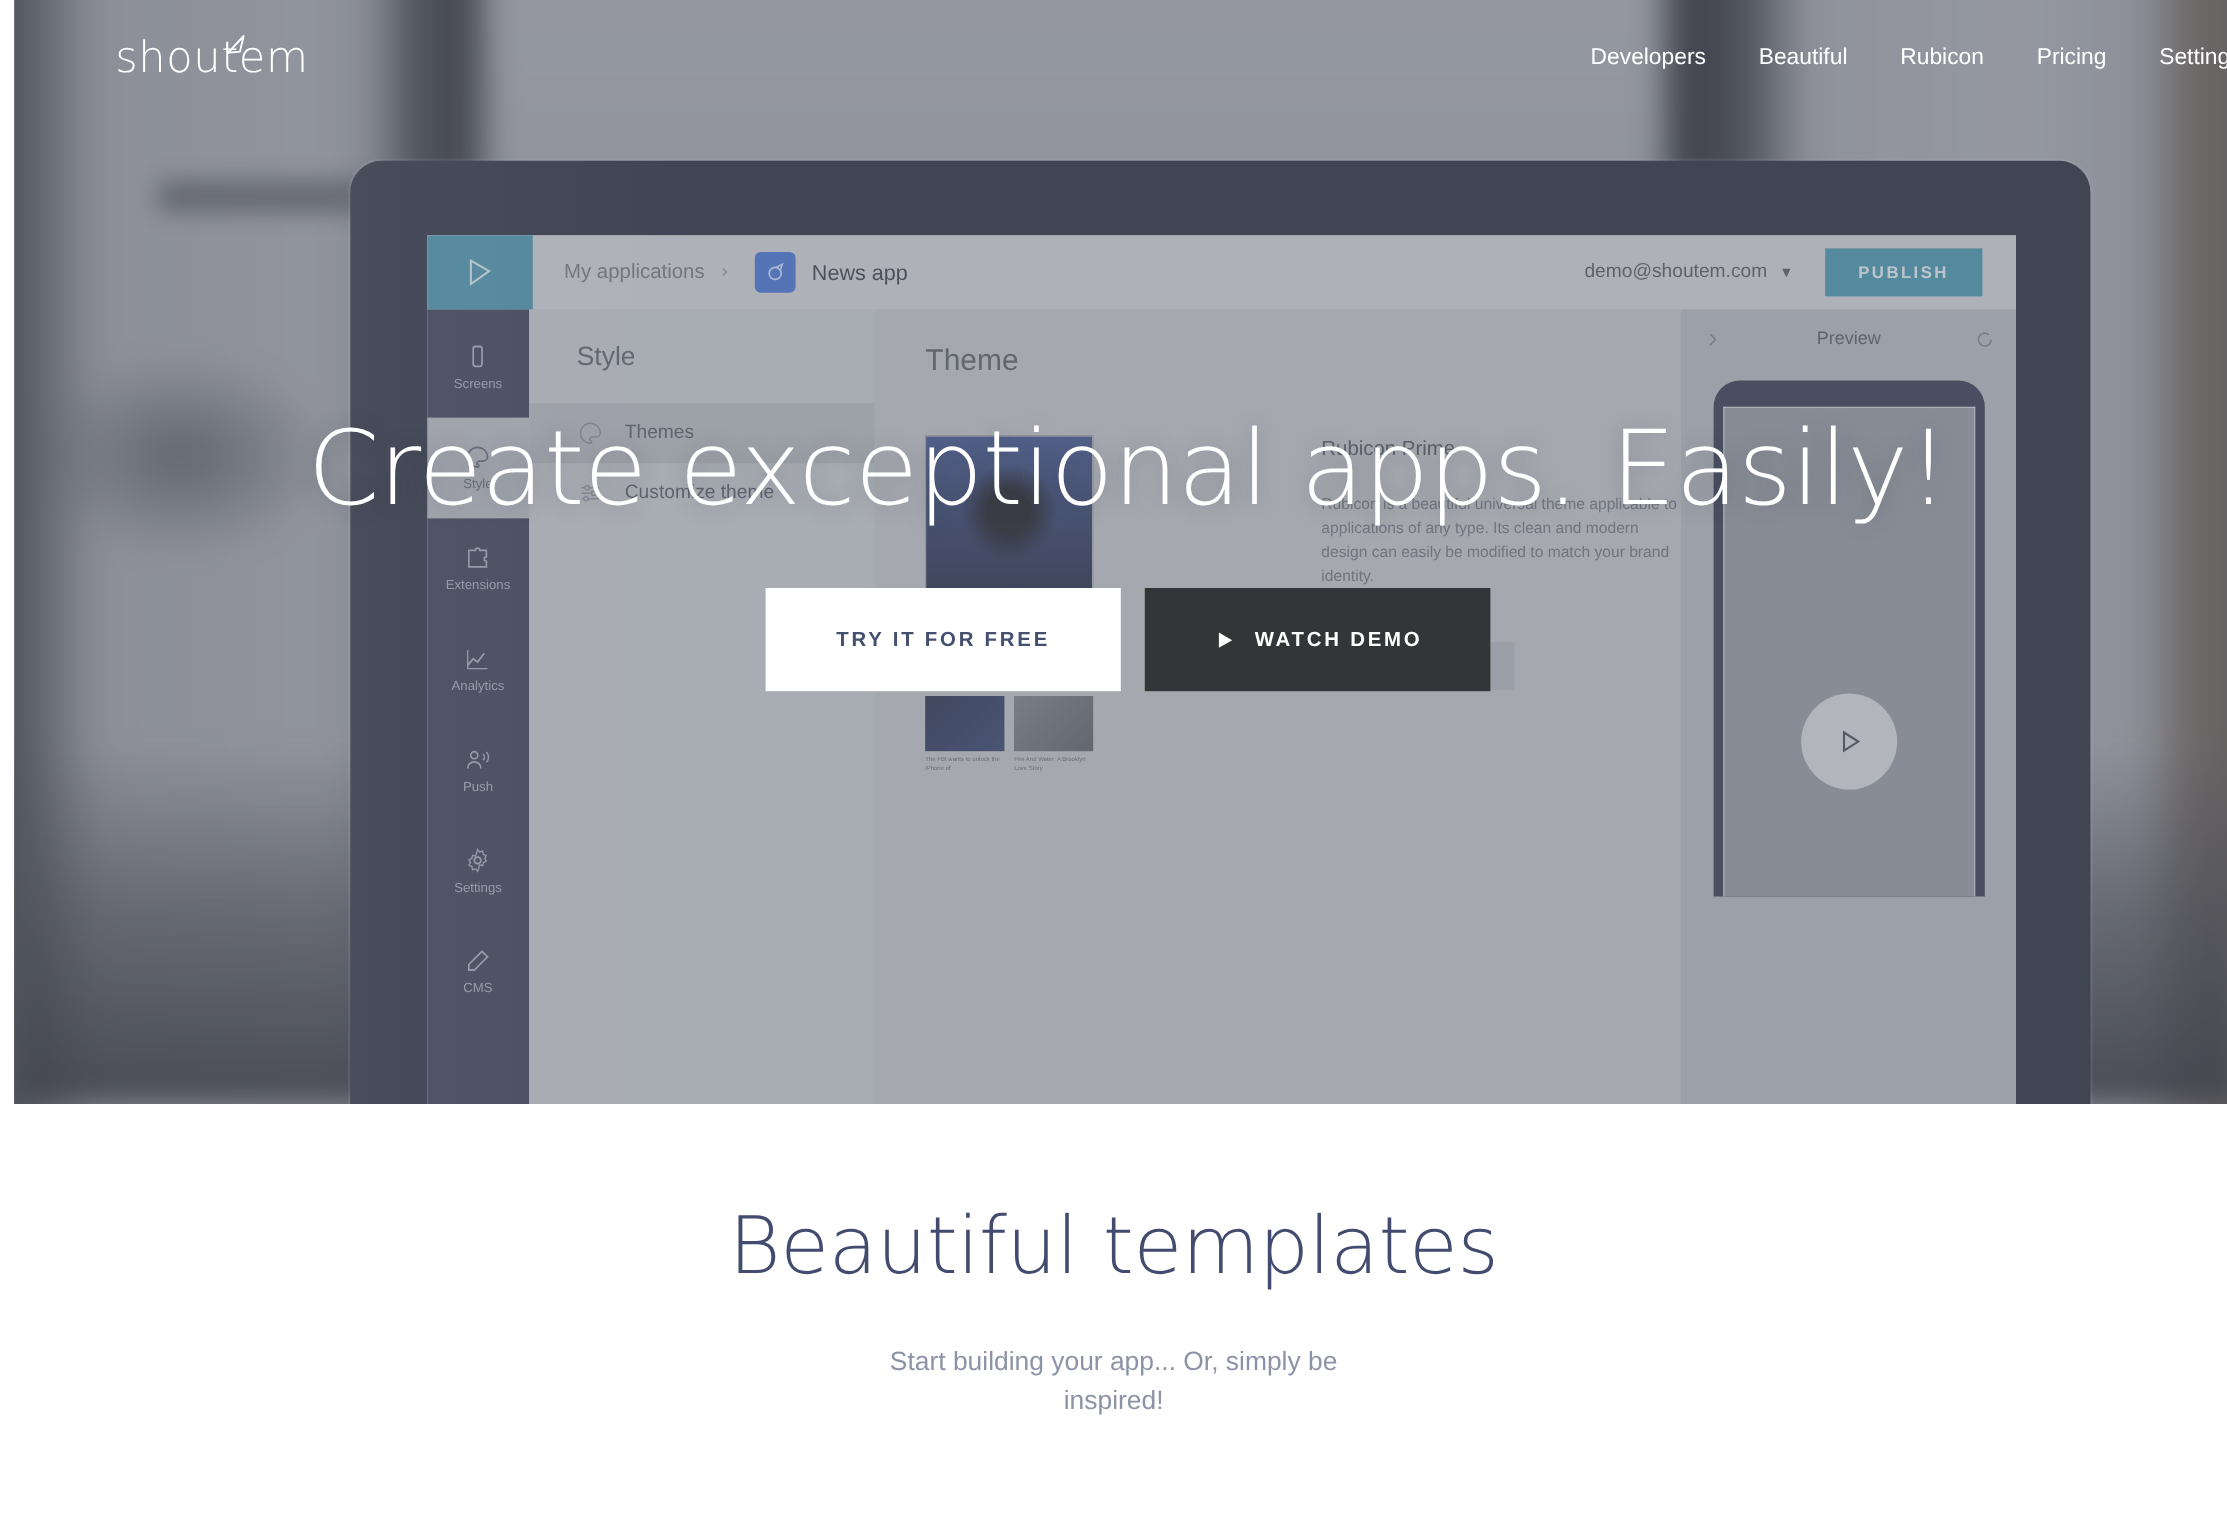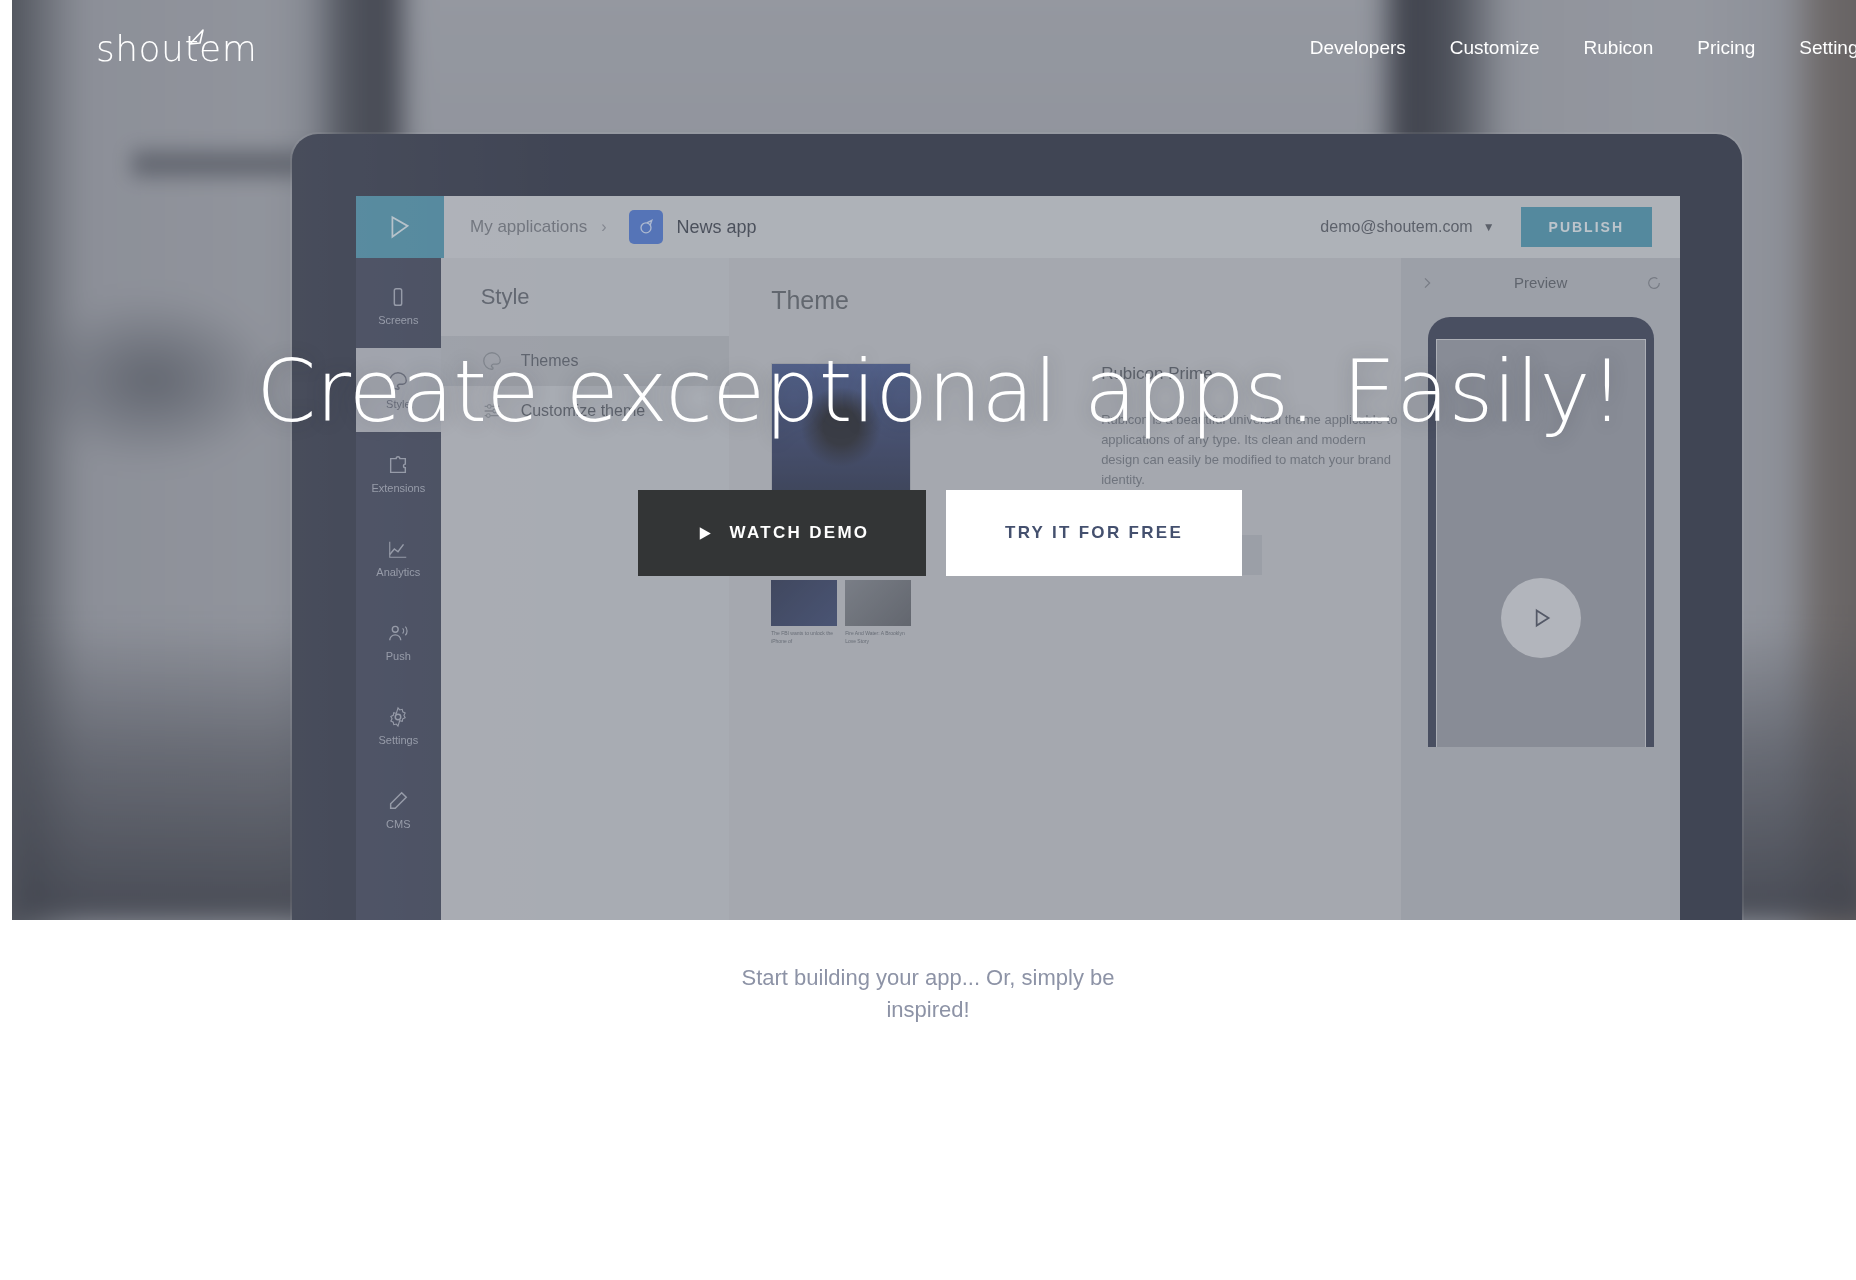--- a/index.html
+++ b/index.html
@@ -406,36 +406,37 @@
     <div class="logo">
       <span class="logo-word">shoutem</span>
       <span class="logo-mark">
         <svg viewBox="0 0 24 24">
             <path d="M7 20 L20 6 L17 19 Z" fill="none" stroke="#ffffff" stroke-width="1.6" stroke-linejoin="round"></path>
           </svg>
       </span>
     </div>
     <div class="nav-links">
       <a class="nav-link" href="#">Developers</a>
-      <a class="nav-link" href="#">Customize</a>
+      <a class="nav-link" href="#">Beautiful</a>
       <a class="nav-link" href="#">Rubicon</a>
       <a class="nav-link" href="#">Pricing</a>
       <a class="nav-link" href="#">Settings</a>
     </div>
   </div>
 
   <div class="hero-copy">
     <h1 class="headline">Create exceptional apps. Easily!</h1>
     <div class="ctas">
+      <button class="cta cta-free">TRY IT FOR FREE</button>
       <button class="cta cta-demo">
         <svg viewBox="0 0 24 24">
             <path d="M6 4l14 8-14 8z" fill="#ffffff"></path>
           </svg>
         <span>WATCH DEMO</span>
       </button>
-      <button class="cta cta-free">TRY IT FOR FREE</button>
     </div>
   </div>
 </div>
 
 <div class="templates">
+  <h2 class="t-title">Beautiful templates</h2>
   <p class="t-sub">Start building your app... Or, simply be inspired!</p>
 </div>
 
 </body></html>

